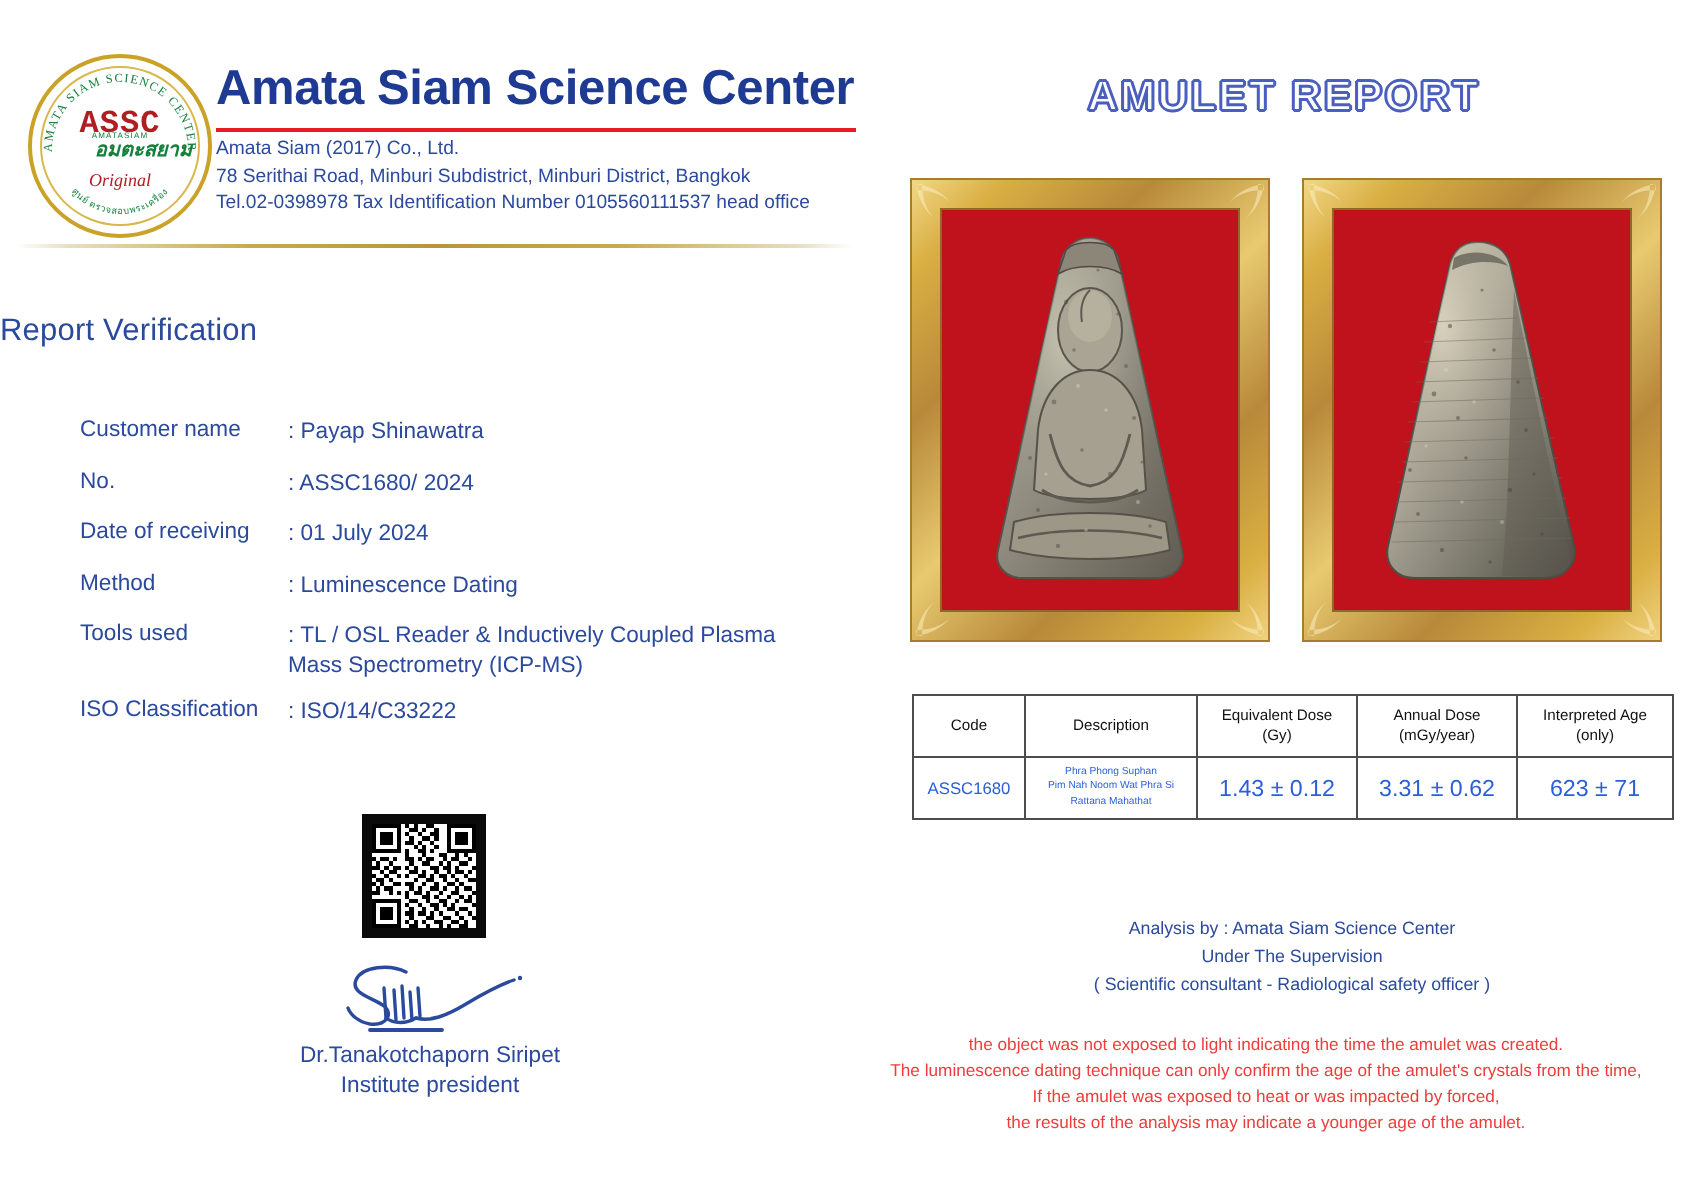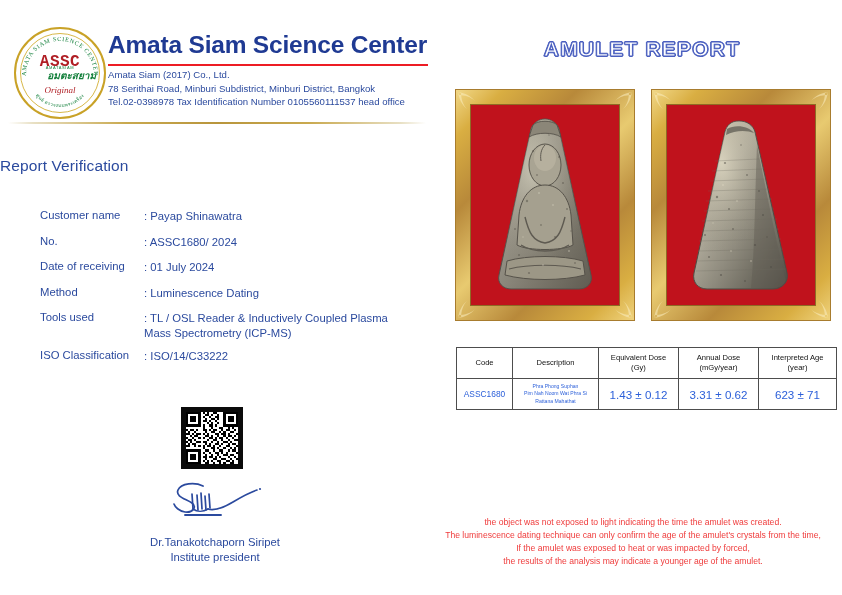--- a/index.html
+++ b/index.html
@@ -175,21 +175,21 @@
   
   .signature-block {
     position: absolute;
     left: 0;
     top: 478px;
     width: 430px;
     text-align: center;
   }
   .signature-svg { display: block; margin: 0 auto; }
   .sig-name {
-    margin-top: 16px;
+    margin-top: 2px;
     font-size: 11.3px;
     color: #2b4a9e;
   }
   .sig-role {
     margin-top: 3px;
     font-size: 11.3px;
     color: #2b4a9e;
   }
 
   
@@ -751,36 +751,41 @@
     </colgroup>
     <thead>
       <tr>
         <th>Code</th>
         <th>Description</th>
         <th style="white-space:pre-line">Equivalent Dose
 (Gy)</th>
         <th style="white-space:pre-line">Annual Dose
 (mGy/year)</th>
         <th style="white-space:pre-line">Interpreted Age
-(year)</th>
+(only)</th>
       </tr>
     </thead>
     <tbody>
       <tr>
         <td class="cell-code">ASSC1680</td>
         <td class="cell-desc" style="white-space:pre-line">Phra Phong Suphan
 Pim Nah Noom Wat Phra Si
 Rattana Mahathat</td>
         <td class="cell-num">1.43 ± 0.12</td>
         <td class="cell-num">3.31 ± 0.62</td>
         <td class="cell-num">623 ± 71</td>
       </tr>
     </tbody>
   </table>
 
+  <div class="analysis-block">
+    <div class="nowrap">Analysis by :  Amata Siam Science Center</div>
+    <div class="nowrap">Under The Supervision</div>
+    <div class="nowrap">( Scientific consultant - Radiological safety officer )</div>
+  </div>
 
   <div class="disclaimer-block">
     <div class="nowrap">the object was not exposed to light indicating the time the amulet was created.</div>
     <div class="nowrap">The luminescence dating technique can only confirm the age of the amulet's crystals from the time,</div>
     <div class="nowrap">If the amulet was exposed to heat or was impacted by forced,</div>
     <div class="nowrap">the results of the analysis may indicate a younger age of the amulet.</div>
   </div>
 
 </div>
 

